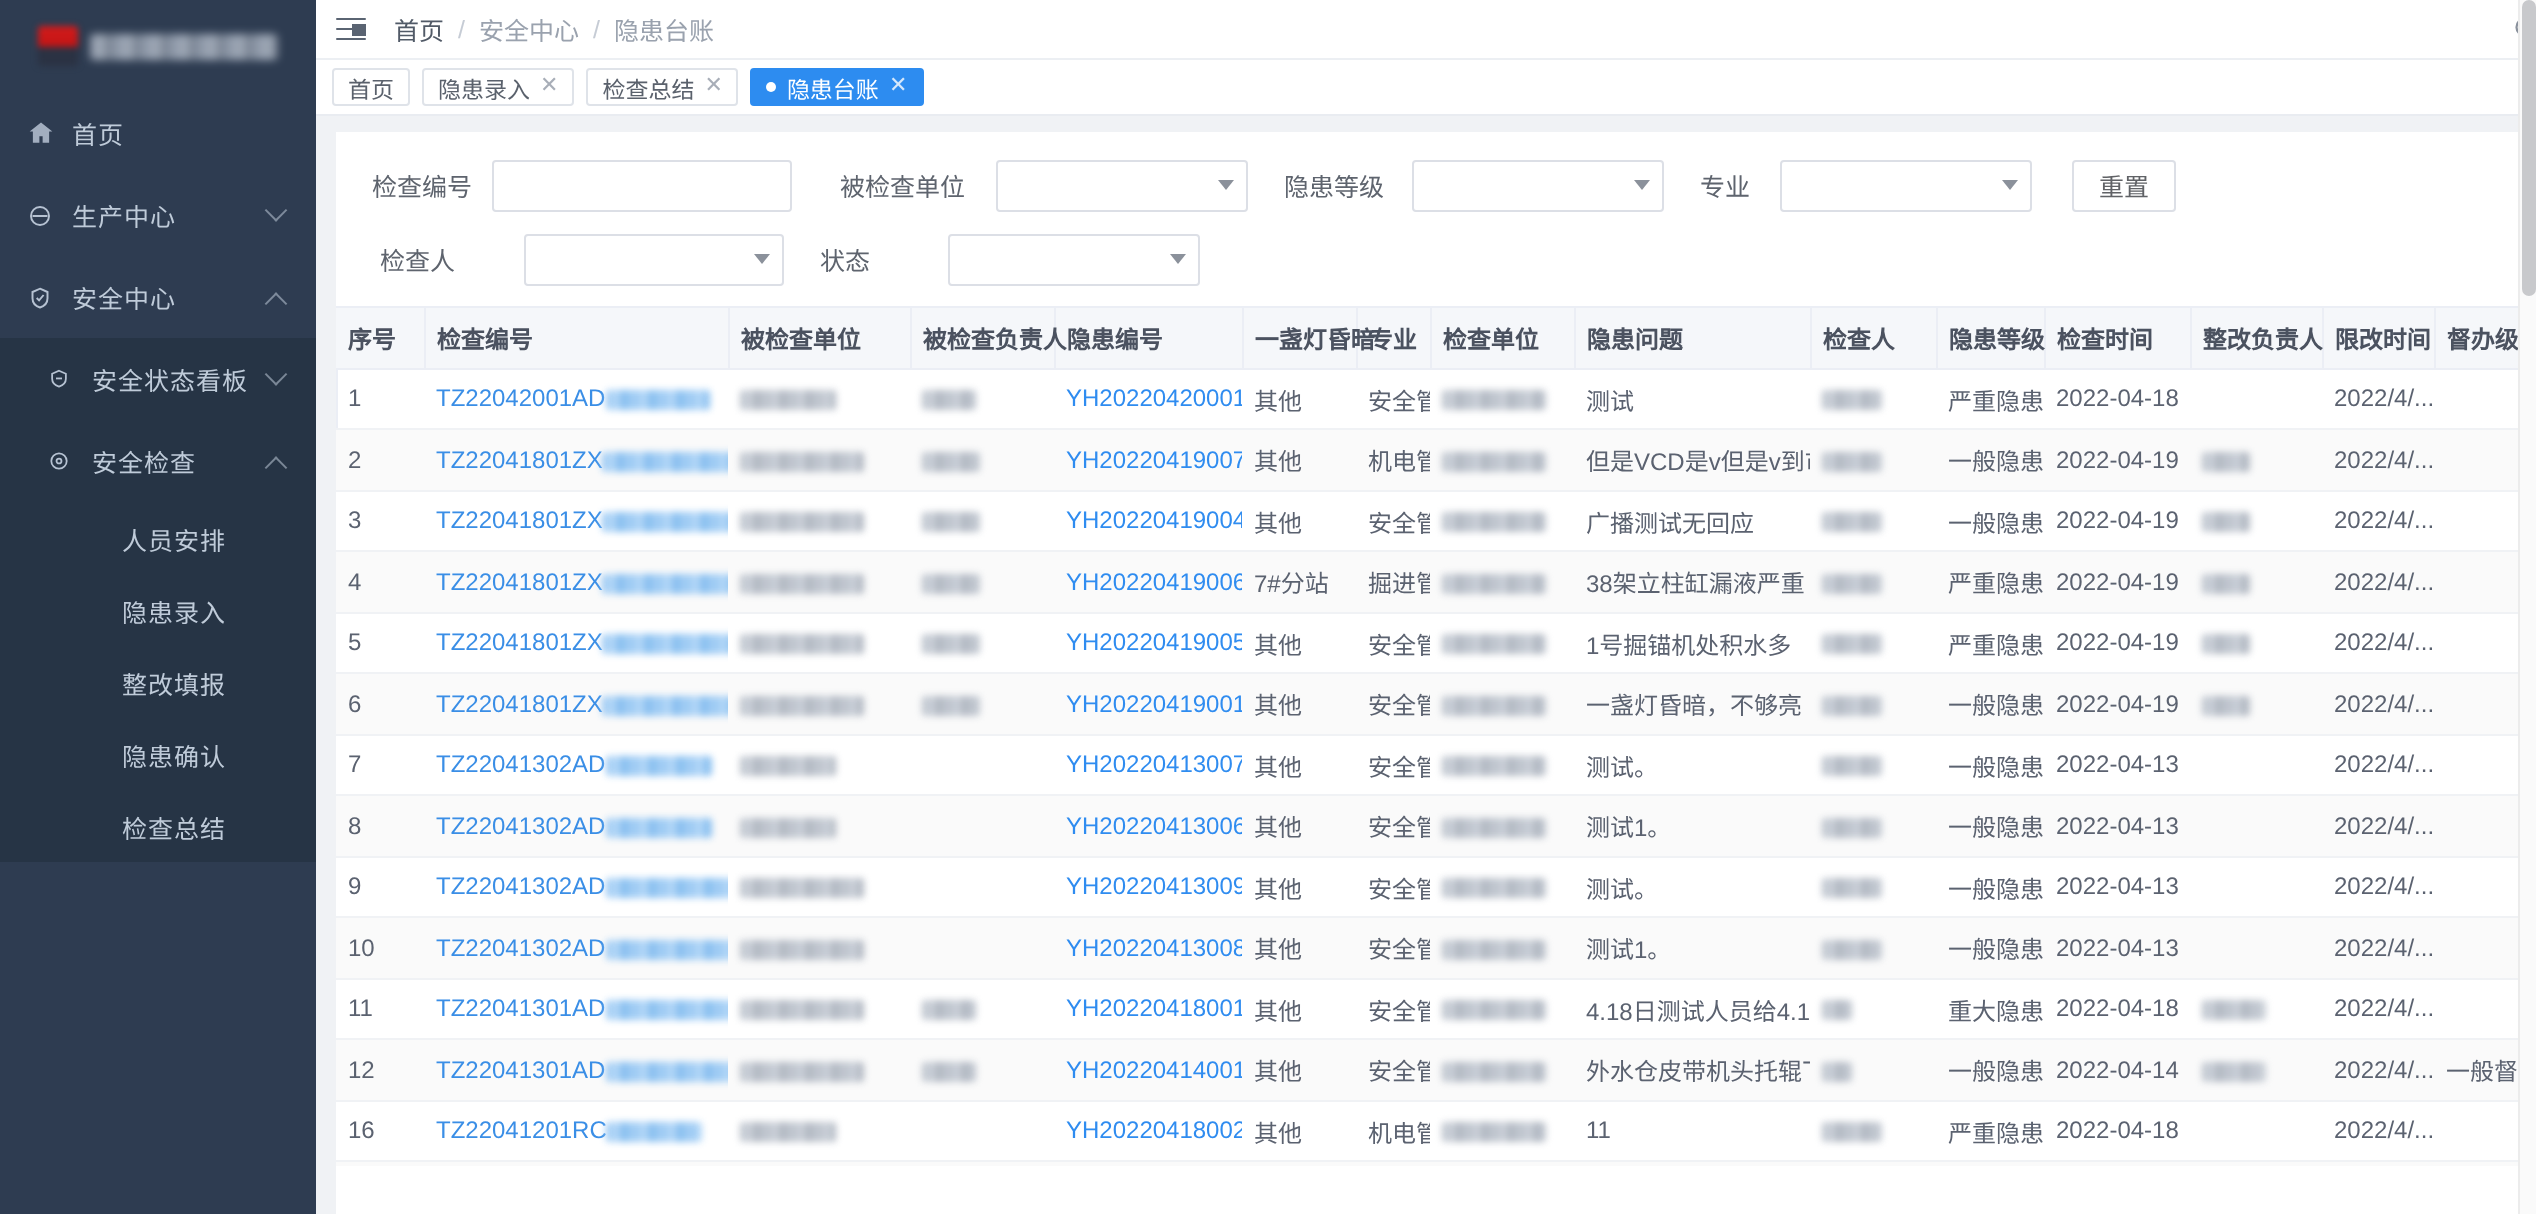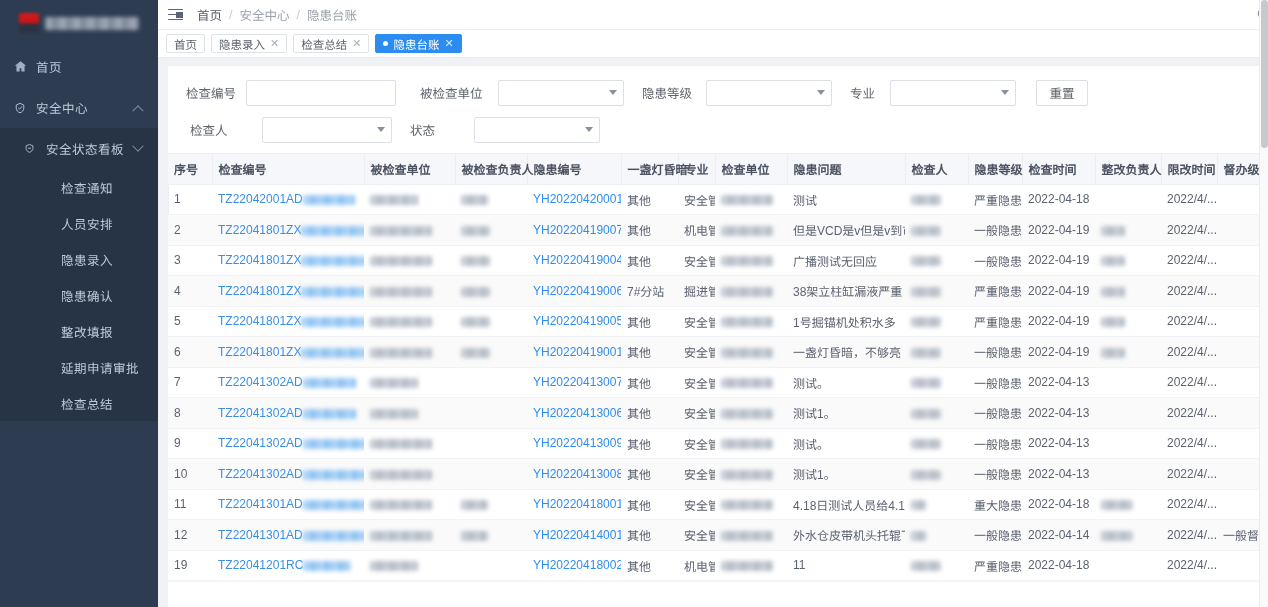--- a/index.html
+++ b/index.html
@@ -161,55 +161,69 @@
           <span class="n-ico">
             <svg width="13" height="13" viewBox="0 0 16 16" fill="currentColor">
               <path d="M8 1.5 1 7h2v7h4v-4h2v4h4V7h2L8 1.5z" opacity=".85"></path>
             </svg>
           </span>
           <span class="n-lab">首页</span>
         </div>
         <div class="nav-item lv1">
           <span class="n-ico">
             <svg width="12" height="12" viewBox="0 0 16 16" fill="none" stroke="currentColor" stroke-width="1.3">
+              <circle cx="8" cy="8" r="6"></circle>
+              <path d="M3 8h10"></path>
+            </svg>
+          </span>
+          <span class="n-lab">生产中心</span>
+          <span class="n-arrow"><span class="chev down"></span></span>
+        </div>
+        <div class="nav-item lv1">
+          <span class="n-ico">
+            <svg width="12" height="12" viewBox="0 0 16 16" fill="none" stroke="currentColor" stroke-width="1.3">
               <path d="M8 1.8 13 4v4.2c0 3.2-2.3 5.3-5 6.1-2.7-.8-5-2.9-5-6.1V4l5-2.2z"></path>
               <path d="M5.8 8l1.6 1.6L10.4 6"></path>
             </svg>
           </span>
           <span class="n-lab">安全中心</span>
           <span class="n-arrow"><span class="chev up"></span></span>
         </div>
         <div class="sub-wrap">
           <div class="nav-item lv2">
             <span class="n-ico">
               <svg width="11" height="11" viewBox="0 0 16 16" fill="none" stroke="currentColor" stroke-width="1.3">
                 <path d="M8 2 13 4.2v3.6C13 10.6 10.8 12.6 8 13.5 5.2 12.6 3 10.6 3 7.8V4.2L8 2z"></path>
                 <path d="M5.8 7.6h4.4"></path>
               </svg>
             </span>
             <span class="n-lab">安全状态看板</span>
             <span class="n-arrow"><span class="chev down"></span></span>
           </div>
-          <div class="nav-item lv3">
-            <span class="n-lab">检查通知</span>
+          <div class="nav-item lv2">
+            <span class="n-ico">
+              <svg width="11" height="11" viewBox="0 0 16 16" fill="none" stroke="currentColor" stroke-width="1.3">
+                <circle cx="8" cy="8" r="5.6"></circle>
+                <circle cx="8" cy="8" r="1.8"></circle>
+              </svg>
+            </span>
+            <span class="n-lab">安全检查</span>
+            <span class="n-arrow"><span class="chev up"></span></span>
           </div>
           <div class="nav-item lv3">
             <span class="n-lab">人员安排</span>
           </div>
           <div class="nav-item lv3">
             <span class="n-lab">隐患录入</span>
           </div>
           <div class="nav-item lv3">
+            <span class="n-lab">整改填报</span>
+          </div>
+          <div class="nav-item lv3">
             <span class="n-lab">隐患确认</span>
-          </div>
-          <div class="nav-item lv3">
-            <span class="n-lab">整改填报</span>
-          </div>
-          <div class="nav-item lv3">
-            <span class="n-lab">延期申请审批</span>
           </div>
           <div class="nav-item lv3">
             <span class="n-lab">检查总结</span>
           </div>
         </div>
       </div>
   </div>
 
   <div class="main">
 
@@ -533,21 +547,21 @@
                   <td style="width:72px"><span class="blur" style="width:52px"></span></td>
                   <td style="width:118px">外水仓皮带机头托辊下方有…</td>
                   <td style="width:63px"><span class="blur" style="width:15px"></span></td>
                   <td style="width:54px">一般隐患</td>
                   <td style="width:73px">2022-04-14</td>
                   <td style="width:66px"><span class="blur" style="width:32px"></span></td>
                   <td style="width:56px">2022/4/...</td>
                   <td style="width:59px">一般督办</td>
                 </tr>
                 <tr>
-                  <td class="idx" style="width:44px">19</td>
+                  <td class="idx" style="width:44px">16</td>
                   <td style="width:152px"><span class="lnk">TZ22041201RC</span><span class="blur bl" style="width:48px"></span></td>
                   <td style="width:91px"><span class="blur" style="width:48px"></span></td>
                   <td style="width:72px"></td>
                   <td style="width:94px"><span class="lnk b">YH20220418002</span></td>
                   <td style="width:57px">其他</td>
                   <td style="width:37px">机电管理</td>
                   <td style="width:72px"><span class="blur" style="width:52px"></span></td>
                   <td style="width:118px">11</td>
                   <td style="width:63px"><span class="blur" style="width:30px"></span></td>
                   <td style="width:54px">严重隐患</td>

